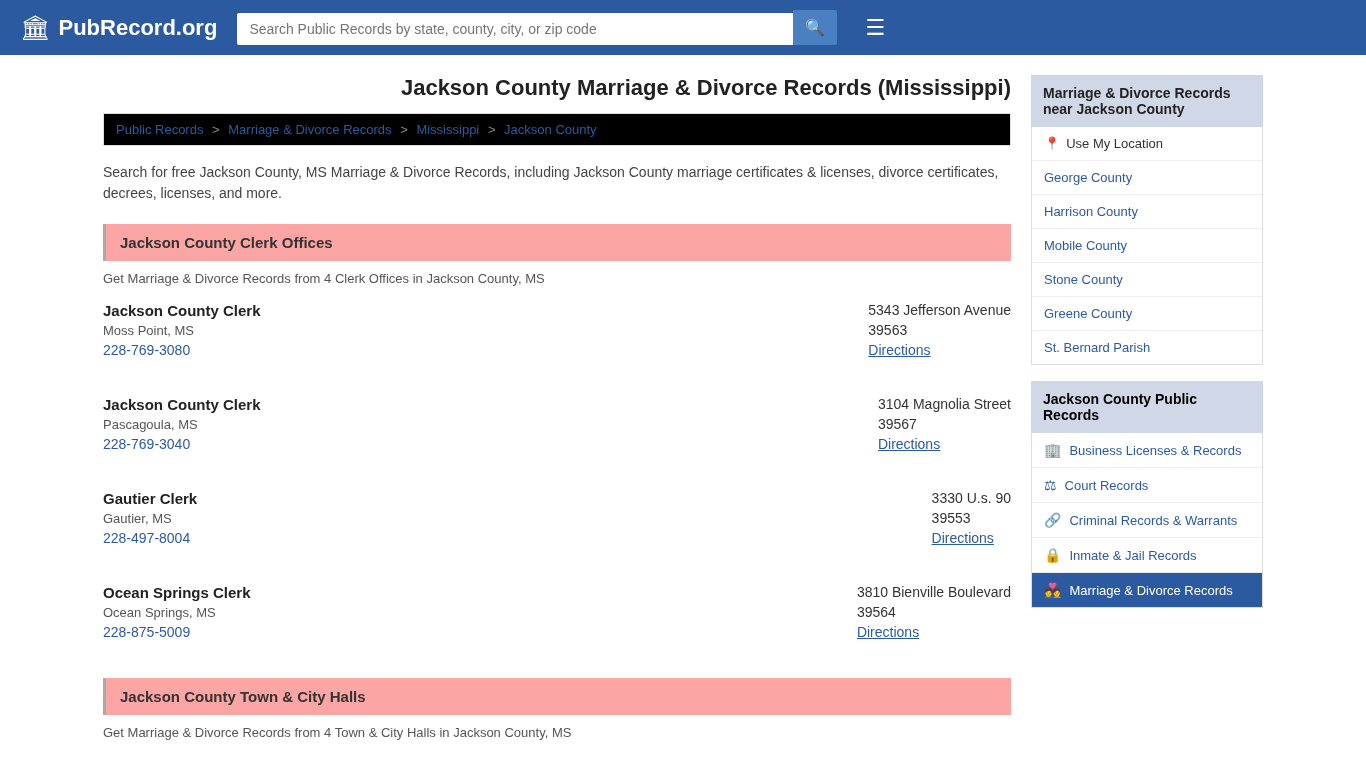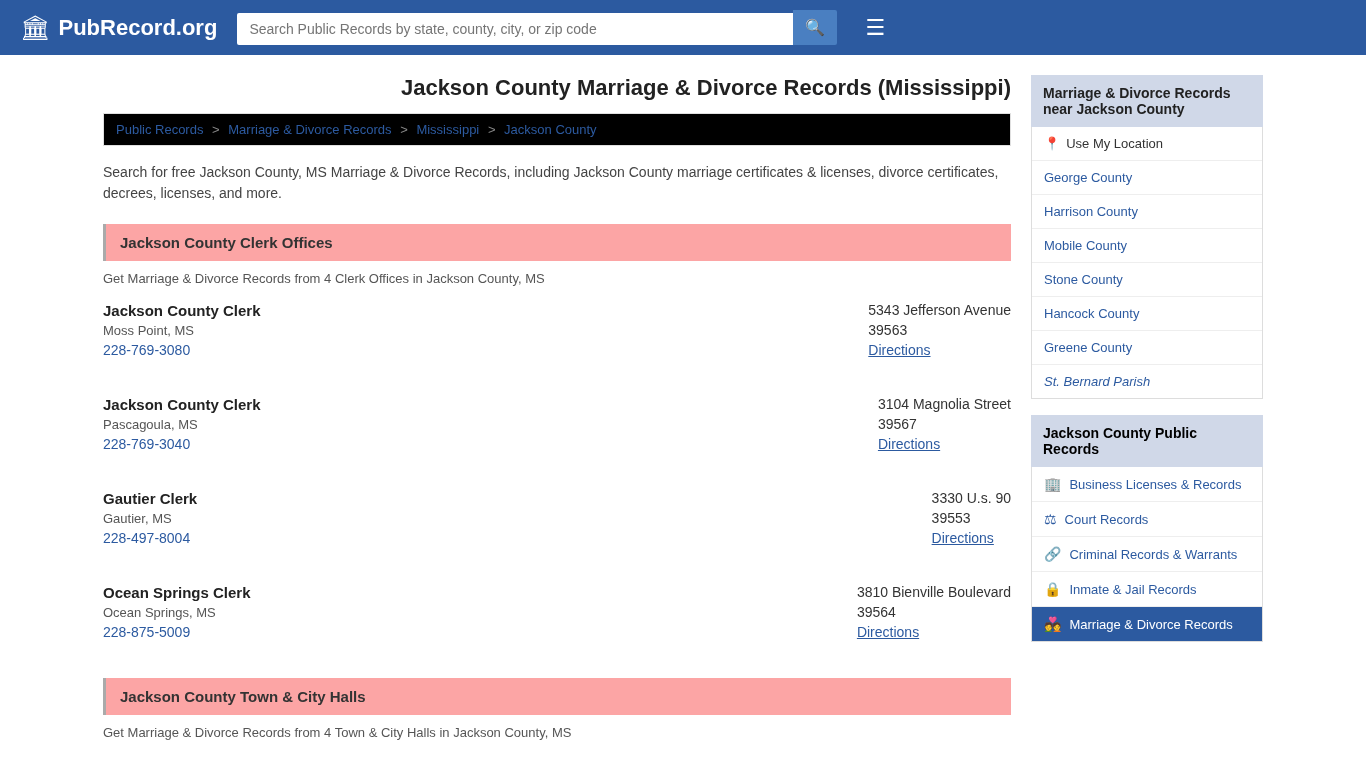--- a/index.html
+++ b/index.html
@@ -182,21 +182,21 @@
     }
     .sidebar-links {
       list-style: none;
       border: 1px solid #ddd;
       border-top: none;
       margin-bottom: 16px;
     }
     .sidebar-links li {
       border-bottom: 1px solid #eee;
     }
-    .sidebar-links li:last-child { border-bottom: none; font-style: italic; }
+    .sidebar-links li:last-child { border-bottom: none; }
     .sidebar-links li a {
       display: block;
       padding: 9px 12px;
       color: #2c5aa0;
       text-decoration: none;
       font-size: 13px;
     }
     .sidebar-links li.use-location a {
       display: flex;
       align-items: center;
@@ -342,23 +342,20 @@
         <li>
           <a href="#">Harrison County</a>
         </li>
         <li>
           <a href="#">Mobile County</a>
         </li>
         <li>
           <a href="#">Stone County</a>
         </li>
         <li>
-          <a href="#">Hancock County</a>
-        </li>
-        <li>
           <a href="#">Greene County</a>
         </li>
         <li>
           <a href="#">St. Bernard Parish</a>
         </li>
       </ul>
 
     <div class="sidebar-pubrecords-title">Jackson County Public Records</div>
     <ul class="sidebar-pubrecords-links" id="pubrecords-links-container">
         <li>

